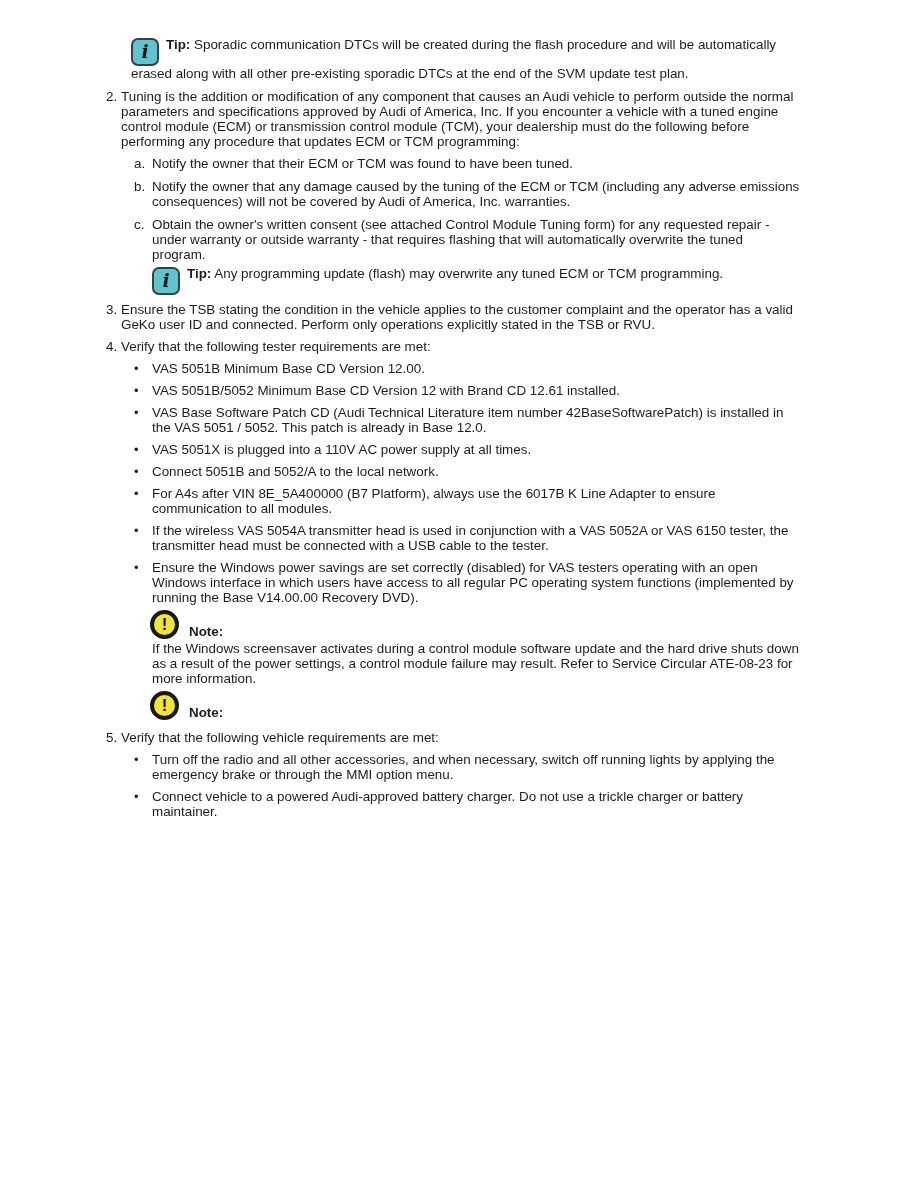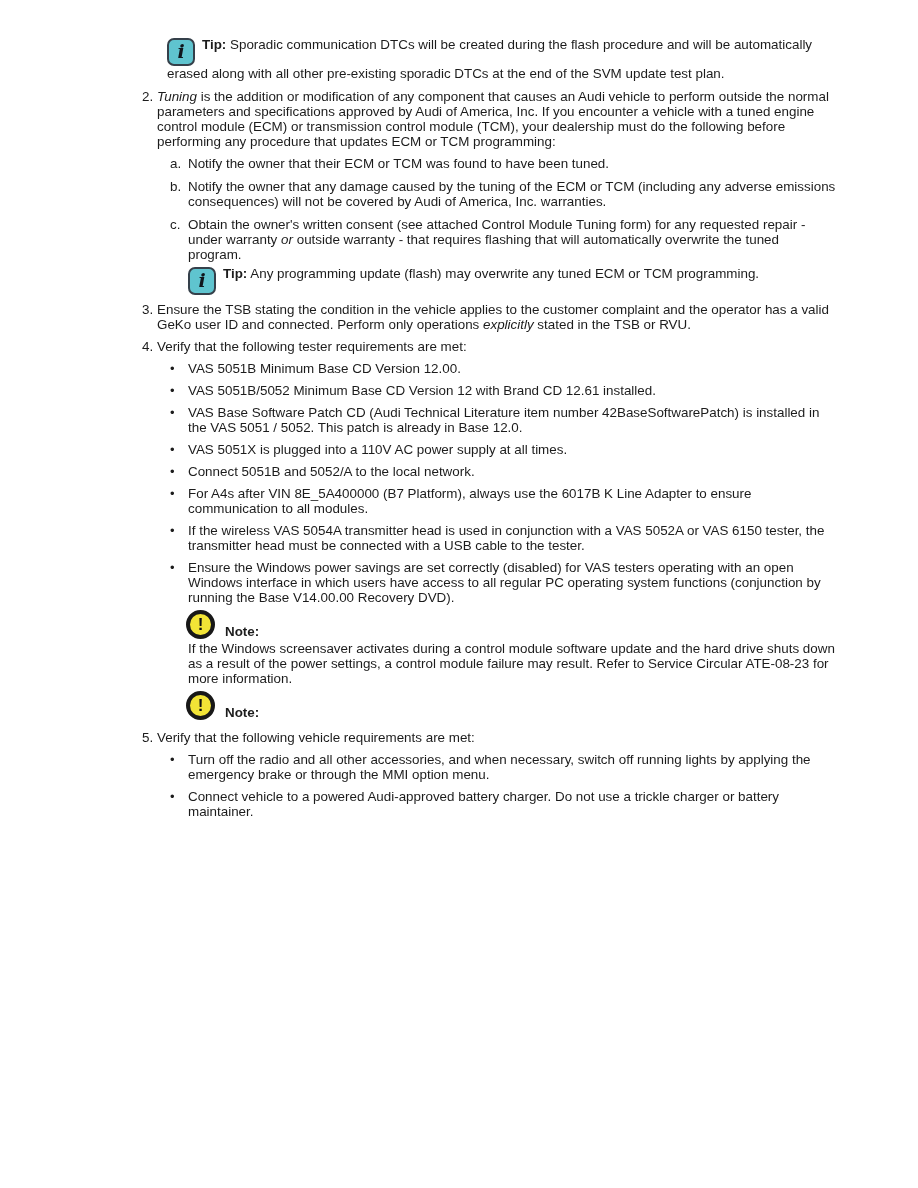--- a/index.html
+++ b/index.html
@@ -14,23 +14,22 @@
     font-size: 13.4px;
     line-height: 15px;
     color: #1c1c1c;
     overflow: hidden;
   }
   .page {
     position: relative;
     padding-top: 37px;
     width: 788px;
     height: 1151px;
-    margin-left: 36px;
-  }
-  .it { font-style: italic; }
+  }
+  .it { }
   .bold { font-weight: bold; }
 
   
   .tip-block {
     margin-left: 131px;
     width: 664px;
     margin-bottom: 8px;
   }
   .tip-icon {
     display: inline-block;
@@ -207,21 +206,21 @@
         <div class="bullet-marker"></div>
         <div class="bullet-body">For A4s after VIN 8E_5A400000 (B7 Platform), always use the 6017B K Line Adapter to ensure communication to all modules.</div>
       </div>
       <div class="bullet-item">
         <div class="bullet-marker"></div>
         <div class="bullet-body">If the wireless VAS 5054A transmitter head is used in conjunction with a VAS 5052A or VAS 6150 tester, the transmitter head must be connected with a USB cable to the tester.</div>
       </div>
       <div class="bullet-item" style="margin-bottom:0;">
         <div class="bullet-marker"></div>
         <div class="bullet-body">
-          <span>Ensure the Windows power savings are set correctly (disabled) for VAS testers operating with an open Windows interface in which users have access to all regular PC operating system functions (conjunction by running the Base V14.00.00 Recovery DVD).</span>
+          <span>Ensure the Windows power savings are set correctly (disabled) for VAS testers operating with an open Windows interface in which users have access to all regular PC operating system functions (implemented by running the Base V14.00.00 Recovery DVD).</span>
 
           
           <div class="note-block">
             <div class="note-head">
               <div class="note-icon">!</div>
               <div class="bold">Note:</div>
             </div>
             <div class="note-text">If the Windows screensaver activates during a control module software update and the hard drive shuts down as a result of the power settings, a control module failure may result. Refer to Service Circular ATE-08-23 for more information.</div>
           </div>
 

